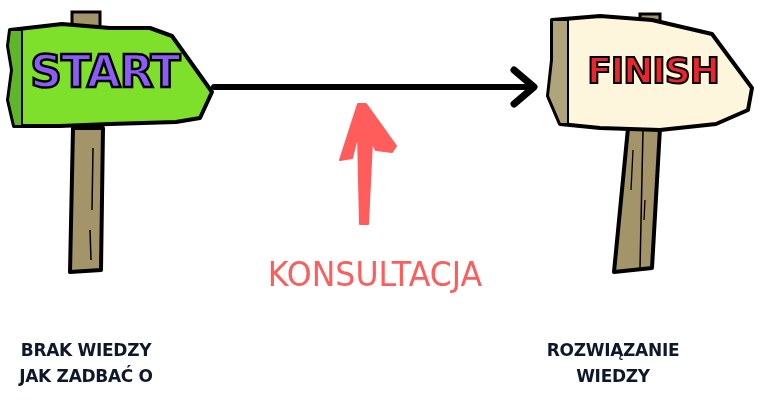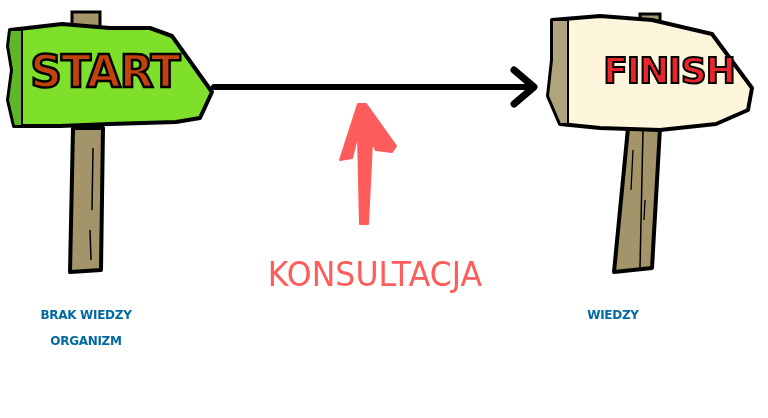--- a/index.html
+++ b/index.html
@@ -1,20 +1,20 @@
 <!DOCTYPE html>
 <html><head>
 <meta charset="utf-8">
 <style>
   html, body { margin: 0; padding: 0; background: #ffffff; }
   body { width: 768px; height: 418px; position: relative; overflow: hidden; font-family: "DejaVu Sans", sans-serif; }
   svg { position: absolute; left: 0; top: 0; }
   .label {
-    position: absolute; text-align: center; font-weight: bold; color: #0369a1;
-    font-family: "DejaVu Sans", sans-serif; font-size: 12px; line-height: 26px; letter-spacing: -0.3px;
+    position: absolute; text-align: center; font-weight: bold; color: #0f172a;
+    font-family: "DejaVu Sans", sans-serif; font-size: 17px; line-height: 26px; letter-spacing: -0.3px; margin-top: 35px;
   }
   .label div { white-space: nowrap; }
   .konsult {
     position: absolute; left: 250px; top: 254px; width: 250px; text-align: center;
     font-family: "DejaVu Sans", sans-serif; font-size: 34px; color: #ff5c5c; letter-spacing: 0px; transform: scaleX(0.93);
   }
   .sign-text {
     position: absolute; font-family: "DejaVu Sans", sans-serif; font-weight: bold;
     text-align: center;
   }
@@ -50,24 +50,25 @@
   <g>
     <path d="M552 20 L600 16 L652 20 L712 34 L752 88 L748 110 L716 124 L660 130 L600 128 L560 124 L548 96 L552 60 Z" fill="#fdf6dc" stroke="#000" stroke-width="4" stroke-linejoin="round"></path>
     <path d="M552 20 L568 20 L568 124 L560 124 L548 96 L552 60 Z" fill="#b0a47c" stroke="#000" stroke-width="2"></path>
   </g>
 
   <g>
     <path d="M360 224 L358 134 L352 158 L340 160 L358 104 L366 104 L396 146 L392 152 L376 150 L372 142 L368 224 Z" fill="#ff5c5c" stroke="#ff5c5c" stroke-width="2" stroke-linejoin="round"></path>
   </g>
 </svg>
 
-<div class="sign-text" style="left:30px; top:46px; width:150px; font-size:44px; color:#c2410c; -webkit-text-stroke:2.5px #000; letter-spacing:-1px;">START</div>
-<div class="sign-text" style="left:594px; top:50px; width:150px; font-size:36px; color:#e8262c; -webkit-text-stroke:2px #000; letter-spacing:-1px;">FINISH</div>
+<div class="sign-text" style="left:30px; top:46px; width:150px; font-size:44px; color:#8b5cf6; -webkit-text-stroke:2.5px #000; letter-spacing:-1px;">START</div>
+<div class="sign-text" style="left:578px; top:50px; width:150px; font-size:36px; color:#e8262c; -webkit-text-stroke:2px #000; letter-spacing:-1px;">FINISH</div>
 
 <div class="konsult">KONSULTACJA</div>
 
 <div class="label" style="left:0px; top:302px; width:172px;">
   <div>BRAK WIEDZY</div>
-  <div>ORGANIZM</div>
+  <div>JAK ZADBAĆ O</div>
 </div>
 <div class="label" style="left:530px; top:302px; width:166px;">
+  <div>ROZWIĄZANIE</div>
   <div>WIEDZY</div>
 </div>
 
 </body></html>

